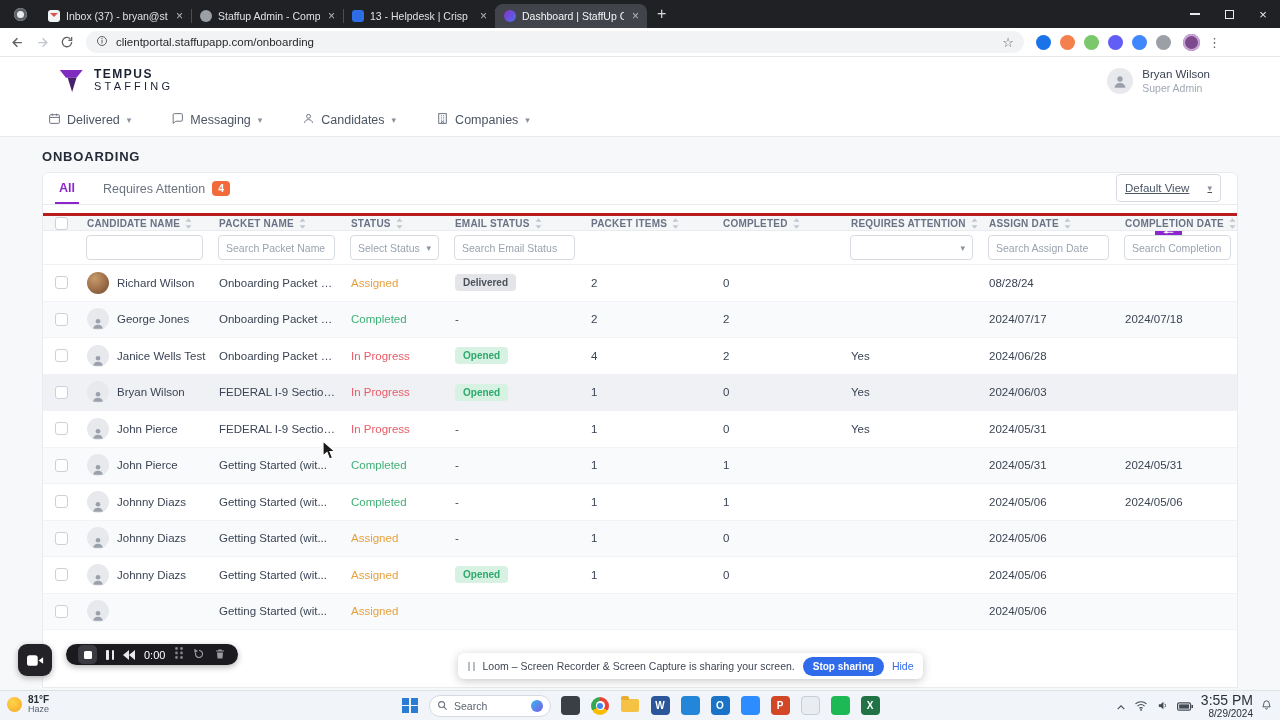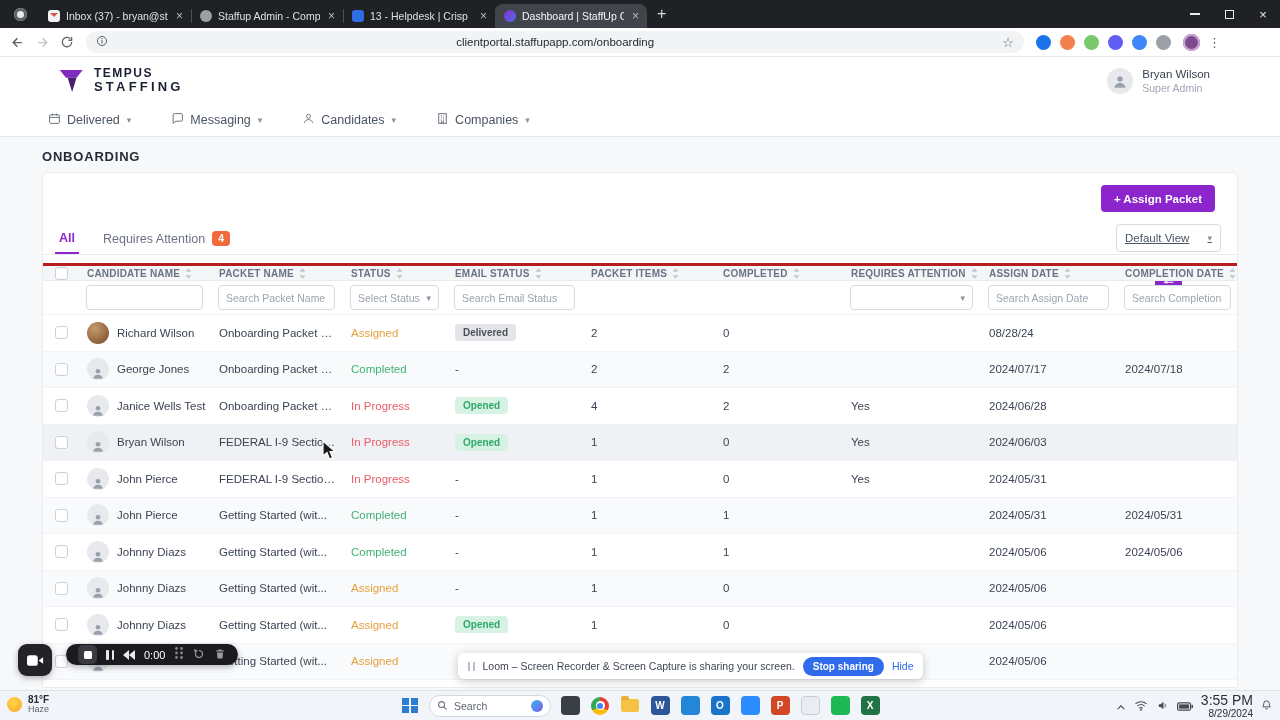--- a/index.html
+++ b/index.html
@@ -24,34 +24,34 @@
   .newtab{color:#D8DADF;font-size:16px;margin-left:10px;line-height:1;}
   .wincontrols{margin-left:auto;display:flex;align-items:center;height:100%;}
   .wc{width:34px;height:100%;display:flex;align-items:center;justify-content:center;color:#E8EAED;font-size:13px;}
   .mini{width:10px;height:1.4px;background:#E8EAED;display:block;}
   .maxi{width:9px;height:9px;border:1.3px solid #E8EAED;display:block;}
 
   
   .toolbar{position:absolute;top:28px;left:0;right:0;height:29px;background:#FFFFFF;display:flex;align-items:center;z-index:70;border-bottom:1px solid #E6E8EB;}
   .navbtn{margin-left:10px;display:flex;align-items:center;}
   .fwd svg{transform:scaleX(-1);}
-  .omnibox{margin-left:12px;width:938px;height:22px;background:#F1F3F4;border-radius:12px;display:flex;align-items:center;padding:0 10px;gap:8px;text-align:center;}
+  .omnibox{margin-left:12px;width:938px;height:22px;background:#F1F3F4;border-radius:12px;display:flex;align-items:center;padding:0 10px;gap:8px;}
   .url{font-size:11.5px;color:#27292C;flex:1;white-space:nowrap;overflow:hidden;}
   .starbm{color:#5F6368;font-size:13px;}
   .extrow{display:flex;align-items:center;gap:9px;margin-left:12px;}
   .extdot{width:15px;height:15px;border-radius:50%;}
   .profile-dot{width:17px;height:17px;border-radius:50%;background:#7D4A8D;box-shadow:inset 0 0 0 2px #C9A7D6;margin-left:12px;}
   .kebab{color:#5F6368;font-size:13px;margin:0 10px 0 8px;}
 
   
   .site-header{position:absolute;top:57px;left:0;right:0;height:47px;background:#fff;display:flex;align-items:center;padding:0 70px 0 58px;z-index:5;}
   .brand{display:flex;align-items:center;gap:6px;}
   .brandtext{display:flex;flex-direction:column;line-height:1.05;}
   .brand-top{font-size:12px;font-weight:700;color:#1B2032;letter-spacing:1.5px;}
-  .brand-bottom{font-size:13px;font-weight:700;color:#1B2032;letter-spacing:3.2px;}
+  .brand-bottom{font-size:11px;font-weight:400;color:#1B2032;letter-spacing:3.2px;}
   .userblock{margin-left:auto;display:flex;align-items:center;gap:9px;}
   .uavatar{width:26px;height:26px;border-radius:50%;background:#E7E9ED;display:flex;align-items:center;justify-content:center;overflow:hidden;}
   .uname{font-size:11.5px;color:#3A4252;line-height:1.3;}
   .urole{font-size:10.5px;color:#A0A7B4;line-height:1.2;}
 
   
   .site-nav{position:absolute;top:104px;left:0;right:0;height:33px;background:#fff;border-bottom:1px solid #E7E9ED;display:flex;align-items:center;gap:40px;padding-left:48px;z-index:5;}
   .navitem{display:flex;align-items:center;gap:6px;font-size:12.5px;color:#4B5563;}
   .navcaret{font-size:9px;color:#8A92A0;margin-left:1px;}
 
@@ -273,23 +273,20 @@
             <path d="M9 7h2M13 7h2M9 11h2M13 11h2M9 15h2M13 15h2M10 21v-3h4v3"></path>
           </svg></span>
       <span>Companies</span>
       <span class="navcaret">▾</span>
     </div>
   </div>
 
   <div class="content">
     <div class="page-title">ONBOARDING</div>
     <div class="card">
-      <div class="card-top">
-        <button class="assign-btn">+ Assign Packet</button>
-      </div>
       <div class="tabsbar">
         <span class="ptab ptab-all">All</span>
         <span class="ptab ptab-req">
           <span>Requires Attention</span>
           <span class="reqbadge">4</span>
         </span>
         <span class="bar-right">
           <button class="clearfilters">Clear Filters</button>
           <span class="viewselect">
             <span>Default View</span>

